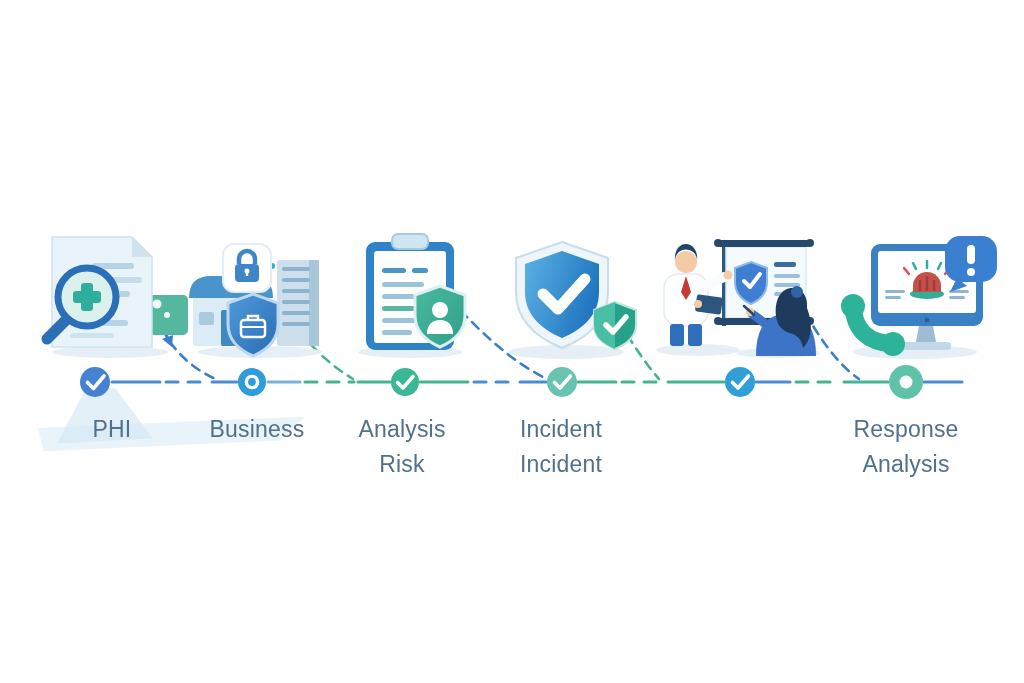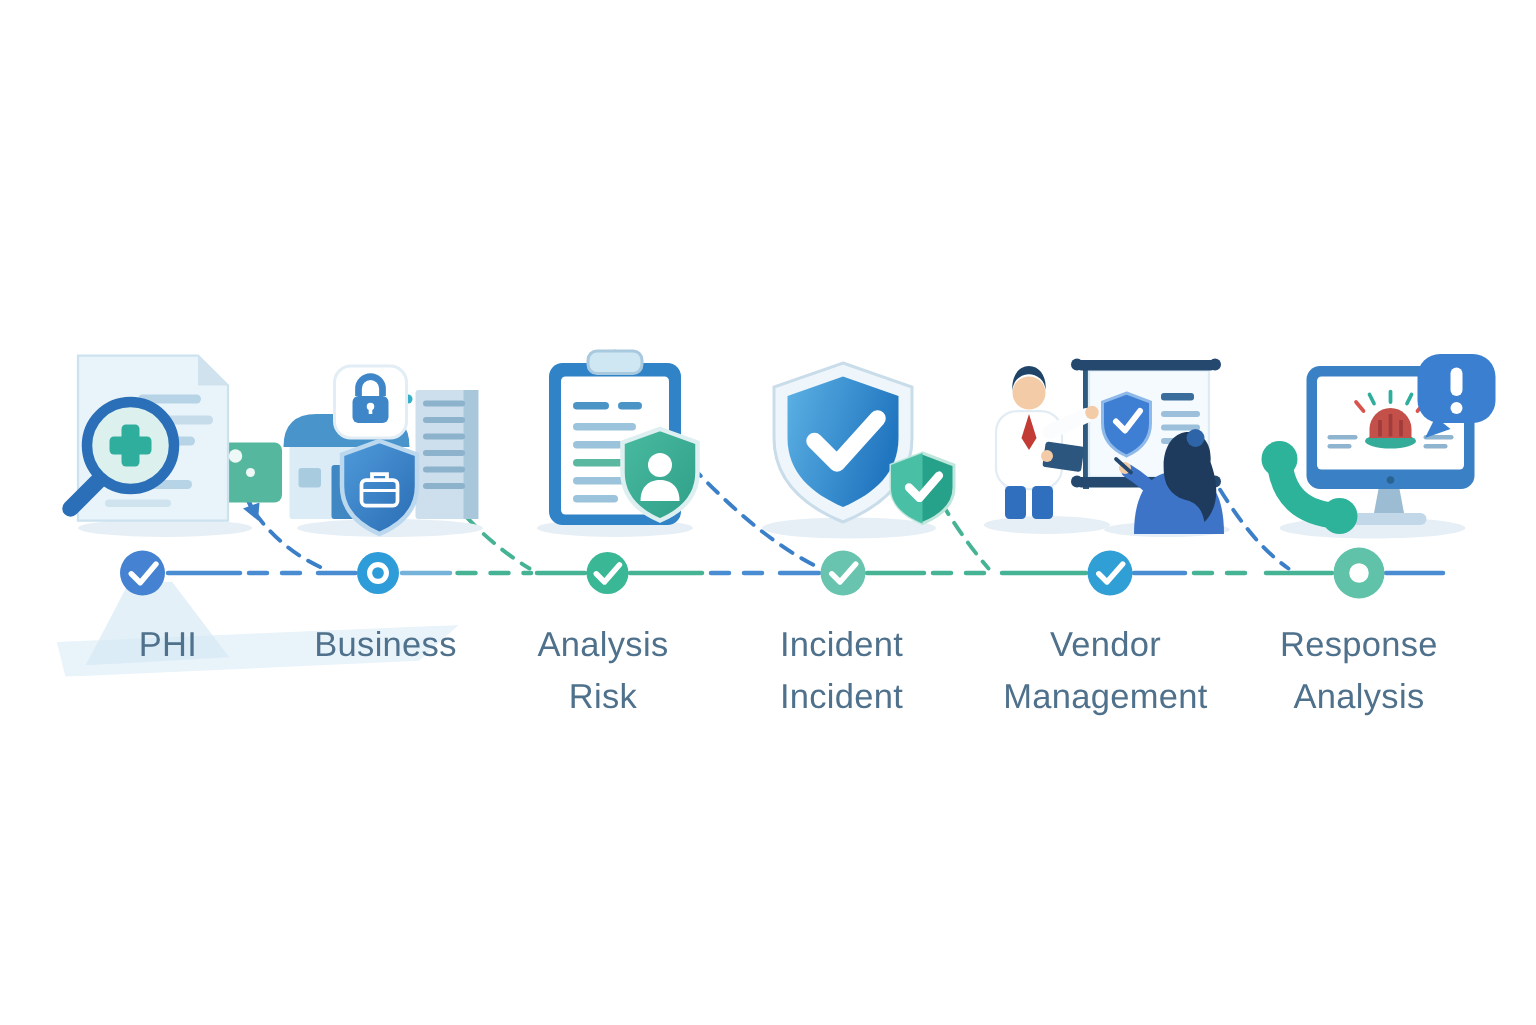--- a/index.html
+++ b/index.html
@@ -261,22 +261,18 @@
     <div>Business</div>
   </div>
   <div class="label" style="left:307px">
     <div>Analysis</div>
     <div>Risk</div>
   </div>
   <div class="label" style="left:466px">
     <div>Incident</div>
     <div>Incident</div>
   </div>
-  <div class="label" style="left:642px">
-    <div>Vendor</div>
-    <div>Management</div>
-  </div>
   <div class="label" style="left:811px">
     <div>Response</div>
     <div>Analysis</div>
   </div>
 
 </div>
 
 </body></html>

